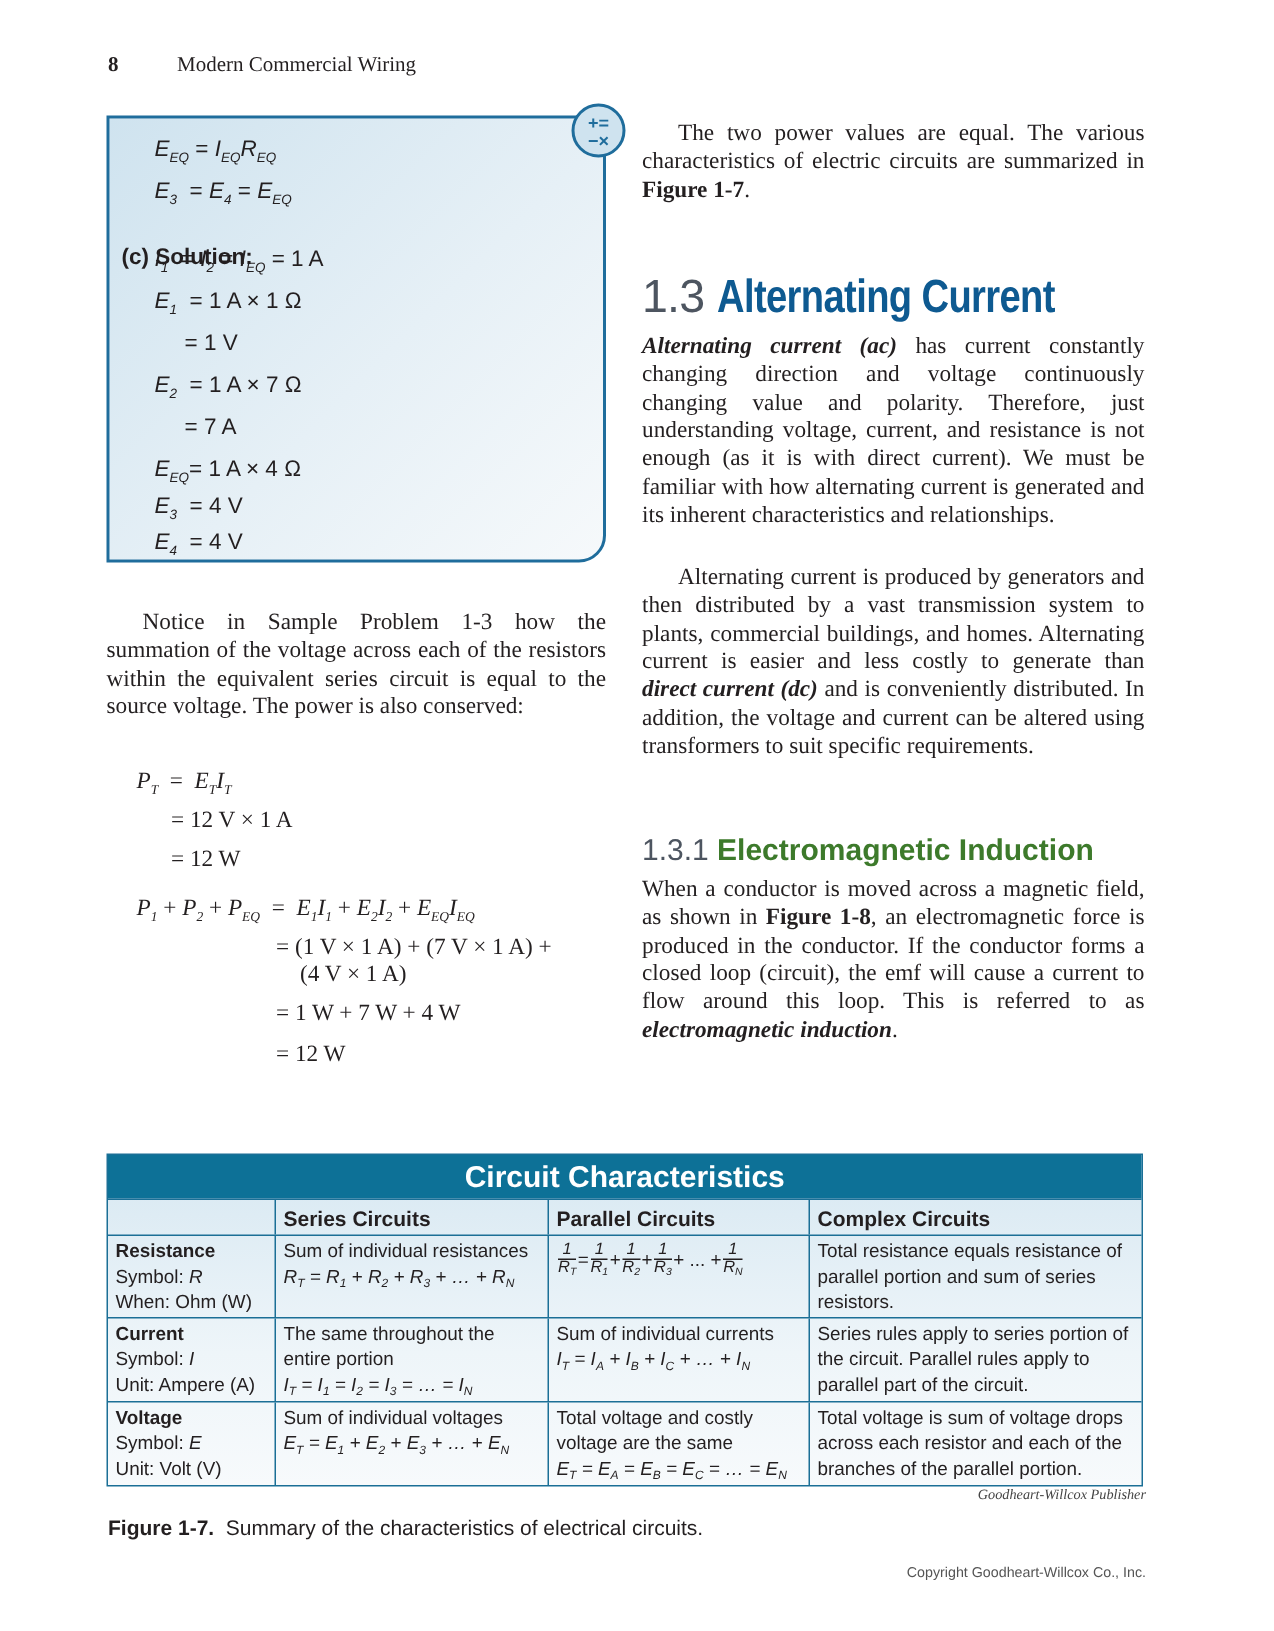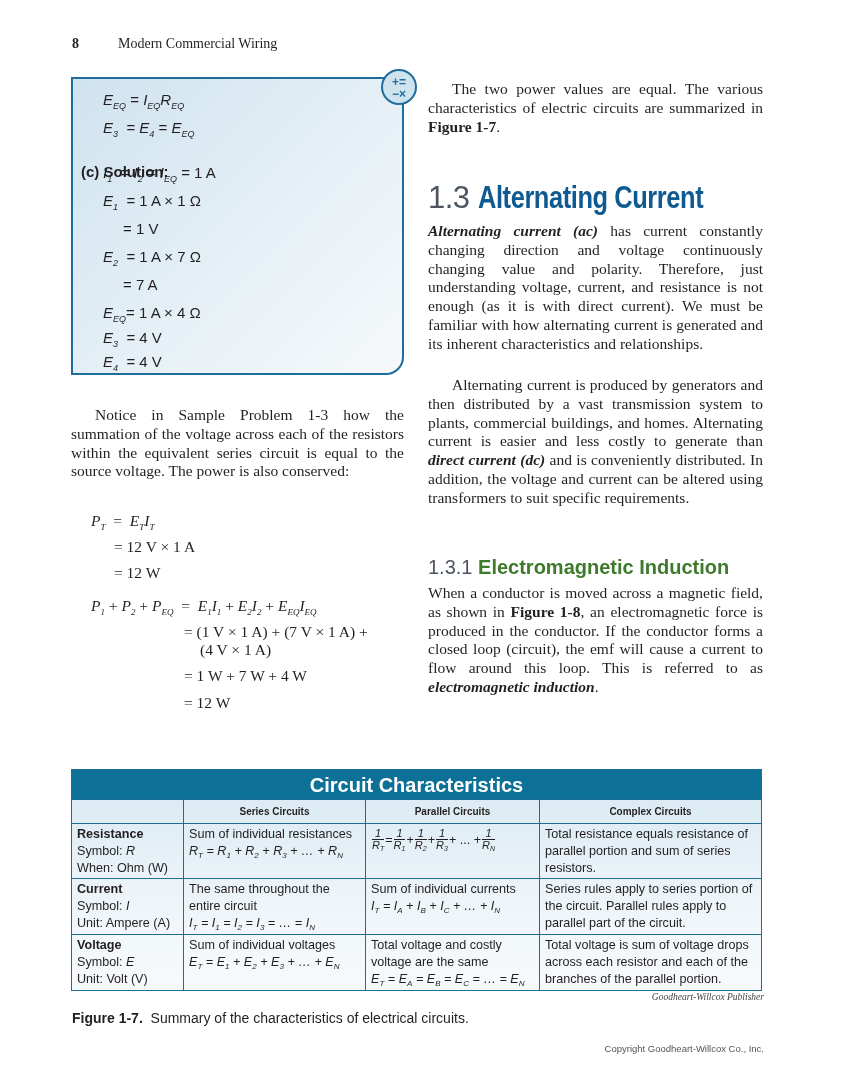--- a/index.html
+++ b/index.html
@@ -45,21 +45,21 @@
   .h3 .title { color: #3d7a2b; font-weight: bold; }
 
   
   .tbl { position: absolute; left: 71px; top: 769px; width: 691px; border: 1.5px solid #1b6f96; box-sizing: border-box;
     background: linear-gradient(180deg, #d7e8f2 0%, #eef5f9 60%, #f7fafc 100%); }
   .tbl-title { background: #0d7197; color: #fff; font-weight: bold; font-size: 20px; text-align: center; height: 29px; line-height: 31px; }
   .trow { display: flex; border-top: 1px solid #1b6f96; }
   .tcell { box-sizing: border-box; padding: 2px 5px; font-size: 12.6px; line-height: 17px; border-left: 1px solid #1b6f96; }
   .tcell:first-child { border-left: none; }
   .c0 { width: 111px; } .c1 { width: 182px; } .c2 { width: 174px; } .c3 { width: 222px; }
-  .thead .tcell { font-weight: bold; font-size: 10px; text-align: center; height: 23px; line-height: 20px; }
+  .thead .tcell { font-weight: bold; font-size: 14px; text-align: left; height: 23px; line-height: 20px; }
   .tcell b { font-weight: bold; }
   .tcell i { font-style: italic; }
   .formula { font-style: italic; white-space: nowrap; }
   .formula sub { font-size: 8px; vertical-align: -3px; }
   .frac { display: inline-block; text-align: center; vertical-align: middle; font-style: italic; line-height: 11px; font-size: 11px; margin: 0 1px; }
   .frac .n { display: block; border-bottom: 1px solid #231f20; padding: 0 1px; }
   .frac .d { display: block; }
   .frac sub { font-size: 7px; vertical-align: -2px; }
 
   .credit { position: absolute; right: 85px; top: 992px; font-size: 9.5px; font-style: italic; color: #444; }
@@ -134,21 +134,21 @@
       <span class="frac"><span class="n">1</span><span class="d">R<sub>T</sub></span></span>=<span class="frac"><span class="n">1</span><span class="d">R<sub>1</sub></span></span>+<span class="frac"><span class="n">1</span><span class="d">R<sub>2</sub></span></span>+<span class="frac"><span class="n">1</span><span class="d">R<sub>3</sub></span></span>+ ... +<span class="frac"><span class="n">1</span><span class="d">R<sub>N</sub></span></span>
     </div>
     <div class="tcell c3">Total resistance equals resistance of parallel portion and sum of series resistors.</div>
   </div>
 
   <div class="trow" style="height:55px;">
     <div class="tcell c0">
       <b>Current</b><br><span>Symbol: </span><i>I</i><br><span>Unit: Ampere (A)</span>
     </div>
     <div class="tcell c1">
-      <span>The same throughout the entire circuit</span><br>
+      <span>The same throughout the entire portion</span><br>
       <span class="formula">I<sub>T</sub> = I<sub>1</sub> = I<sub>2</sub> = I<sub>3</sub> = … = I<sub>N</sub></span>
     </div>
     <div class="tcell c2">
       <span>Sum of individual currents</span><br>
       <span class="formula">I<sub>T</sub> = I<sub>A</sub> + I<sub>B</sub> + I<sub>C</sub> + … + I<sub>N</sub></span>
     </div>
     <div class="tcell c3">Series rules apply to series portion of the circuit. Parallel rules apply to parallel part of the circuit.</div>
   </div>
 
   <div class="trow" style="height:55px;">

